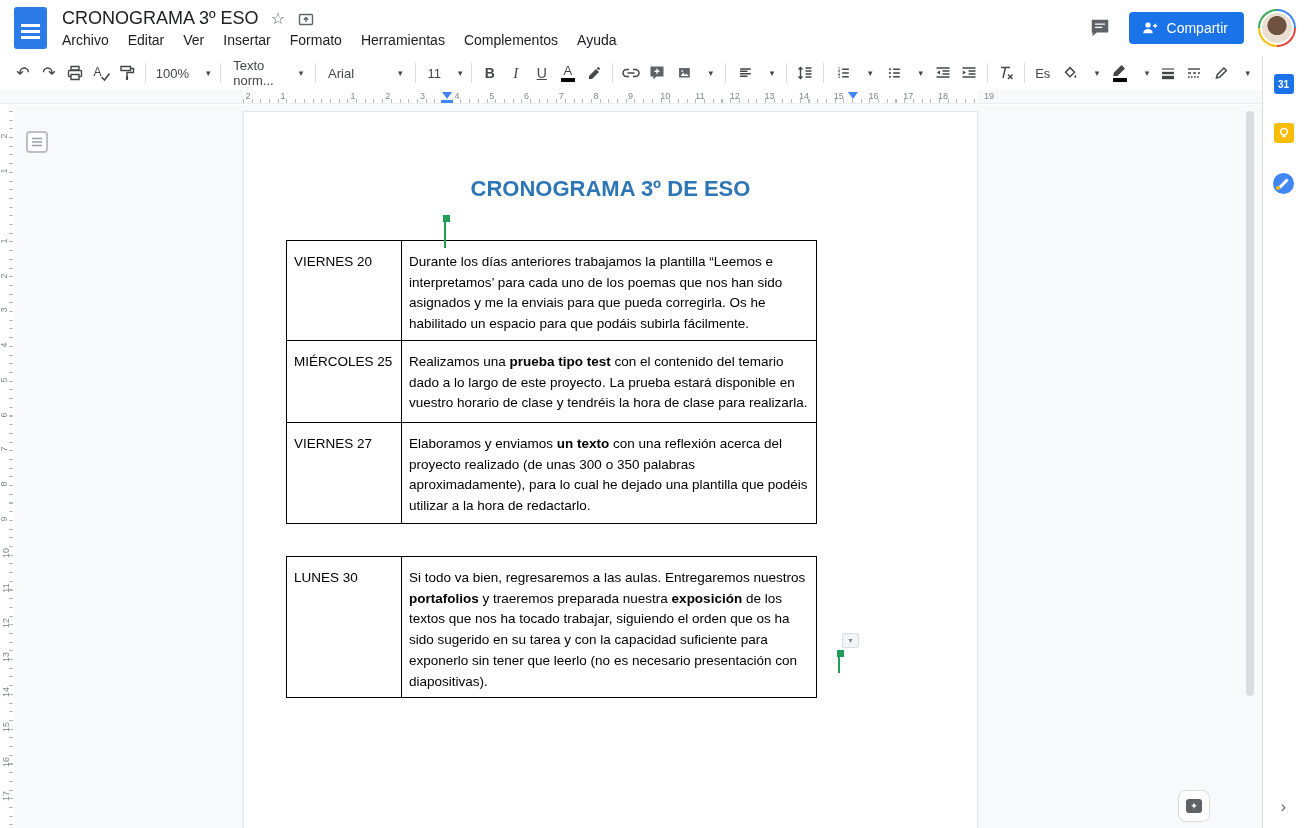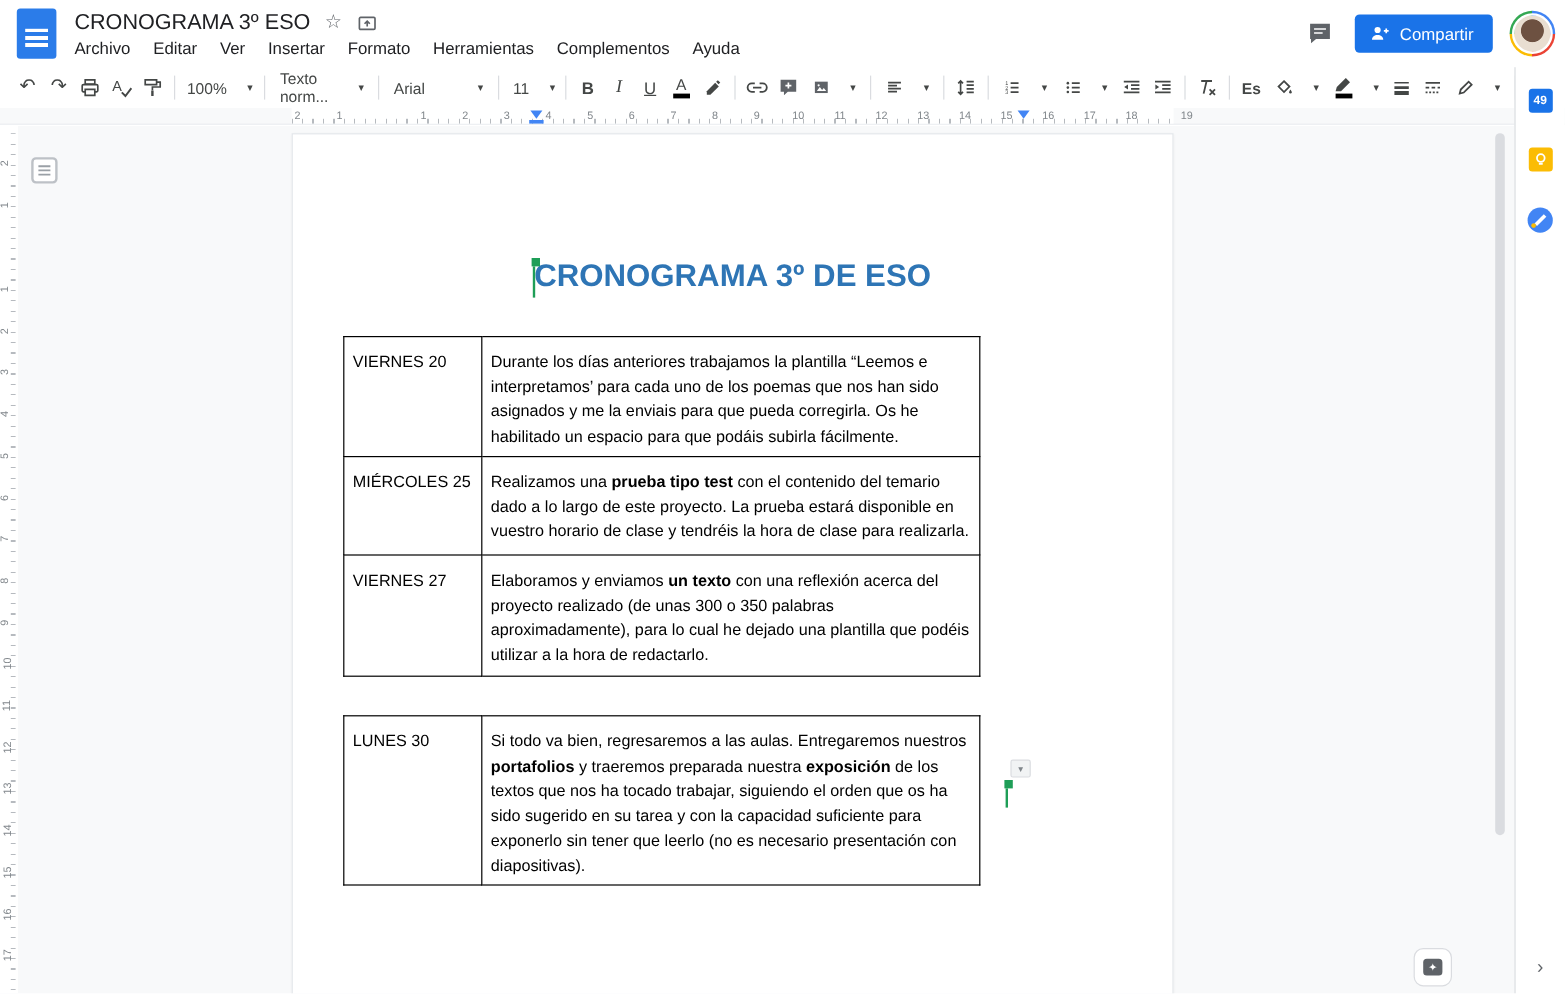--- a/index.html
+++ b/index.html
@@ -58,21 +58,21 @@
   .vruler { position:absolute; left:0; top:0; bottom:0; width:15px; background:#fff; }
   .vruler .ticks { position:absolute; top:6px; bottom:0; right:2px; width:4px;
       background:repeating-linear-gradient(180deg, #b6babf 0 1px, transparent 1px 8.7px); }
   .vr-num { position:absolute; left:1px; font-size:9px; color:#80868b; transform:rotate(-90deg); transform-origin:center; }
   .outline-btn { position:absolute; left:26px; top:26px; width:22px; height:22px; border:2px solid #bdc1c6; border-radius:4px;
       display:flex; align-items:center; justify-content:center; cursor:pointer; background:#fff; }
 
   
   .page { position:absolute; left:243px; top:6px; width:735px; height:760px; background:#fff;
       border:1px solid #e3e6ea; box-shadow:0 1px 3px rgba(0,0,0,.06); }
-  .doc-heading { margin-top:102px; text-align:center; font-size:26px; line-height:30px; font-weight:700; color:#2e75b5; }
+  .doc-heading { margin-top:62px; text-align:center; font-size:22px; line-height:30px; font-weight:700; color:#2e75b5; }
   .doc-subtitle { margin-top:22px; text-align:center; font-size:13.5px; line-height:16px; font-weight:700; color:#2e75b5; }
   .doc-table { border-collapse:collapse; margin-left:42px; table-layout:fixed; width:531px; }
   .doc-table td { border:1px solid #000; vertical-align:top; padding:11px 6px 5px 7px;
       font-size:13.5px; line-height:20.7px; color:#000; }
   .doc-table td.day { width:115px; }
   .doc-table .b { font-weight:700; }
   .t0 { margin-top:36px; }
   .t0 tr:nth-child(1) td { height:100px; }
   .t0 tr:nth-child(2) td { height:82px; }
   .t0 tr:nth-child(3) td { height:101px; }
@@ -285,21 +285,21 @@
   </div>
   <div class="tb-sep"></div>
   <div class="tb-btn">
     <svg class="ticon" width="18" height="18" viewBox="0 0 18 18">
         <path d="M4 3.5h9M8.5 3.5L6 14" fill="none" stroke="#444746" stroke-width="1.5"></path>
         <path d="M11 10.5l4.5 4.5M15.5 10.5L11 15" stroke="#444746" stroke-width="1.5"></path>
       </svg>
   </div>
   <div class="tb-sep"></div>
   <div class="tb-btn">
-      <span class="tb-text" style="font-weight:700;">Es</span>
+      <span class="tb-text" style="font-weight:400;">Es</span>
     </div>
   <div class="tb-btn dd">
     <svg class="ticon" width="18" height="18" viewBox="0 0 18 18">
         <path d="M8.5 2.5l5.5 5.5-5.5 5.5L3 8z" fill="none" stroke="#444746" stroke-width="1.5"></path>
         <path d="M15 11c.7 1 1.3 1.9 1.3 2.6a1.3 1.3 0 01-2.6 0c0-.7.6-1.6 1.3-2.6z" fill="#444746"></path>
       </svg>
     <span class="caret">▾</span>
   </div>
   <div class="tb-btn dd">
     <span class="acolor">
@@ -436,21 +436,21 @@
   </div>
 
   <div class="scrollbar-thumb"></div>
 
   <div class="explore-btn">
     <span class="explore-icon">✦</span>
   </div>
 </div>
 
 <div class="rail">
-  <div class="cal-icon rail-icon">49</div>
+  <div class="cal-icon rail-icon">31</div>
   <div class="keep-icon rail-icon">
     <svg class="ticon" width="14" height="14" viewBox="0 0 14 14">
         <circle cx="7" cy="5.7" r="3.2" fill="none" stroke="#fff" stroke-width="1.5"></circle>
         <path d="M5.4 10.5h3.2" stroke="#fff" stroke-width="1.5"></path>
       </svg>
   </div>
   <div class="tasks-icon rail-icon"></div>
   <div class="rail-spacer"></div>
   <div class="rail-chevron">›</div>
 </div>

